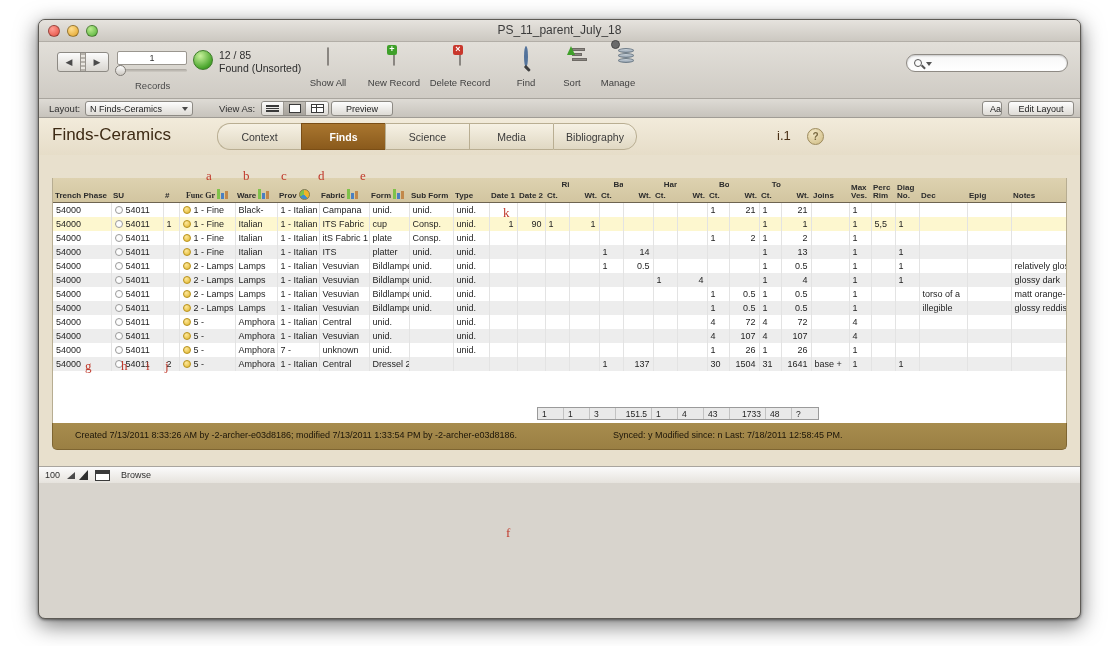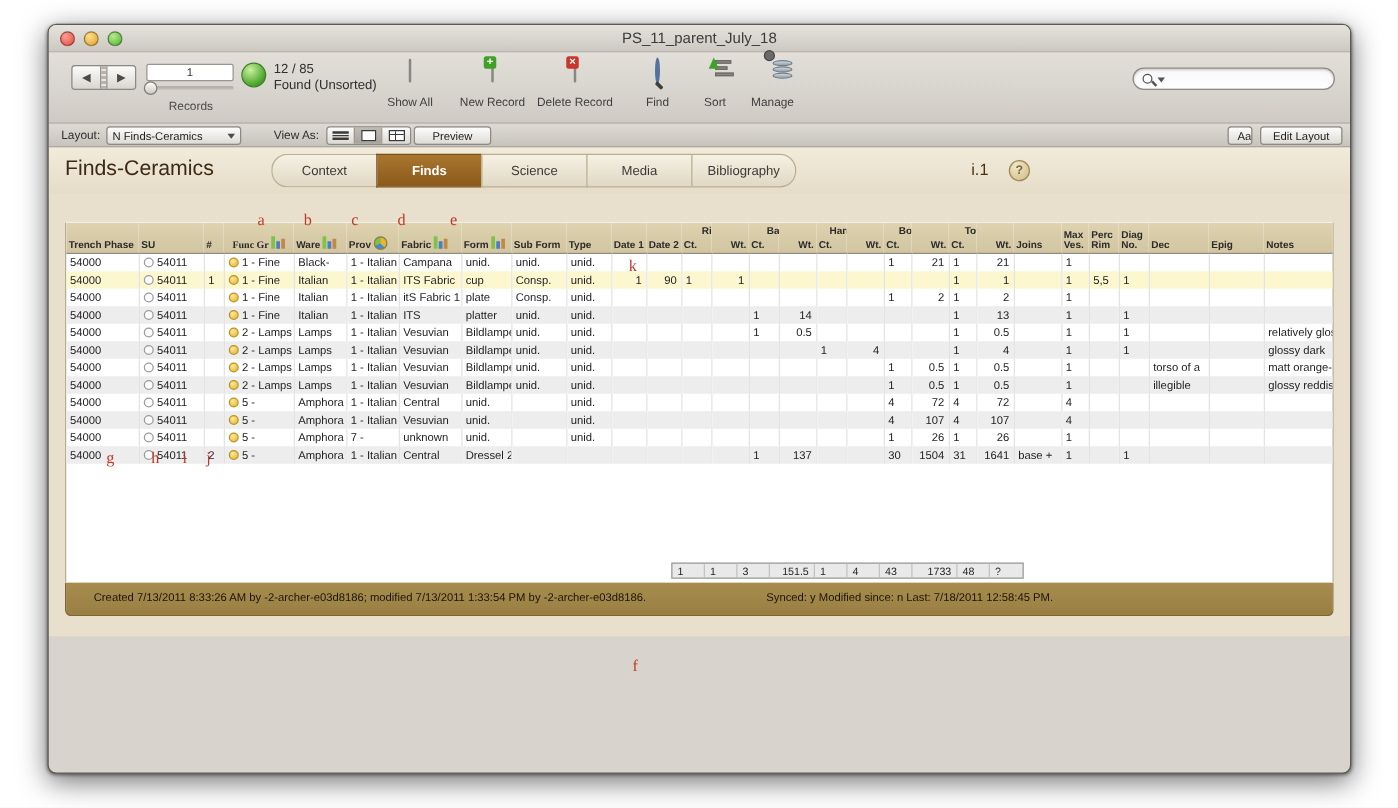--- a/index.html
+++ b/index.html
@@ -248,21 +248,21 @@
   #editlayout-btn {
     position:absolute; right:6px; top:2px; width:66px; height:15px;
     background: linear-gradient(to bottom,#fdfdfd,#dedbd5);
     border:1px solid #8d8a84; border-radius:3px;
     font-size:9px; text-align:center; line-height:14px; color:#222;
   }
 
   
   #content {
     position: relative;
-    height: 391px;
+    height: 348px;
     background: #e8e0cd;
     overflow: hidden;
   }
 
   
   #appheader {
     position: relative; height: 37px;
     background: linear-gradient(to bottom,#f2ebdb 0%, #e6ddc8 100%);
   }
   #app-title {
@@ -1014,20 +1014,27 @@
         </div>
 
       <div id="annotation-layer"></div>
 
       <div id="recfooter">
         <div id="created-text">Created 7/13/2011 8:33:26 AM by -2-archer-e03d8186; modified 7/13/2011 1:33:54 PM by -2-archer-e03d8186.</div>
         <div id="synced-text">Synced: y Modified since: n Last: 7/18/2011 12:58:45 PM.</div>
       </div>
     </div>
 
+    <div id="statusbar">
+      <span id="zoom-level">100</span>
+      <span id="zoom-out"></span>
+      <span id="zoom-in"></span>
+      <span class="winicon"></span>
+      <span id="mode-label">Browse</span>
+    </div>
 
   </div>
 <span class="anno" style="left: 206px; top: 168px;">a</span>
     <span class="anno" style="left: 243px; top: 168px;">b</span>
     <span class="anno" style="left: 281px; top: 168px;">c</span>
     <span class="anno" style="left: 318px; top: 168px;">d</span>
     <span class="anno" style="left: 360px; top: 168px;">e</span>
     <span class="anno" style="left: 506px; top: 525px;">f</span>
     <span class="anno" style="left: 85px; top: 358px;">g</span>
     <span class="anno" style="left: 121px; top: 358px;">h</span>

